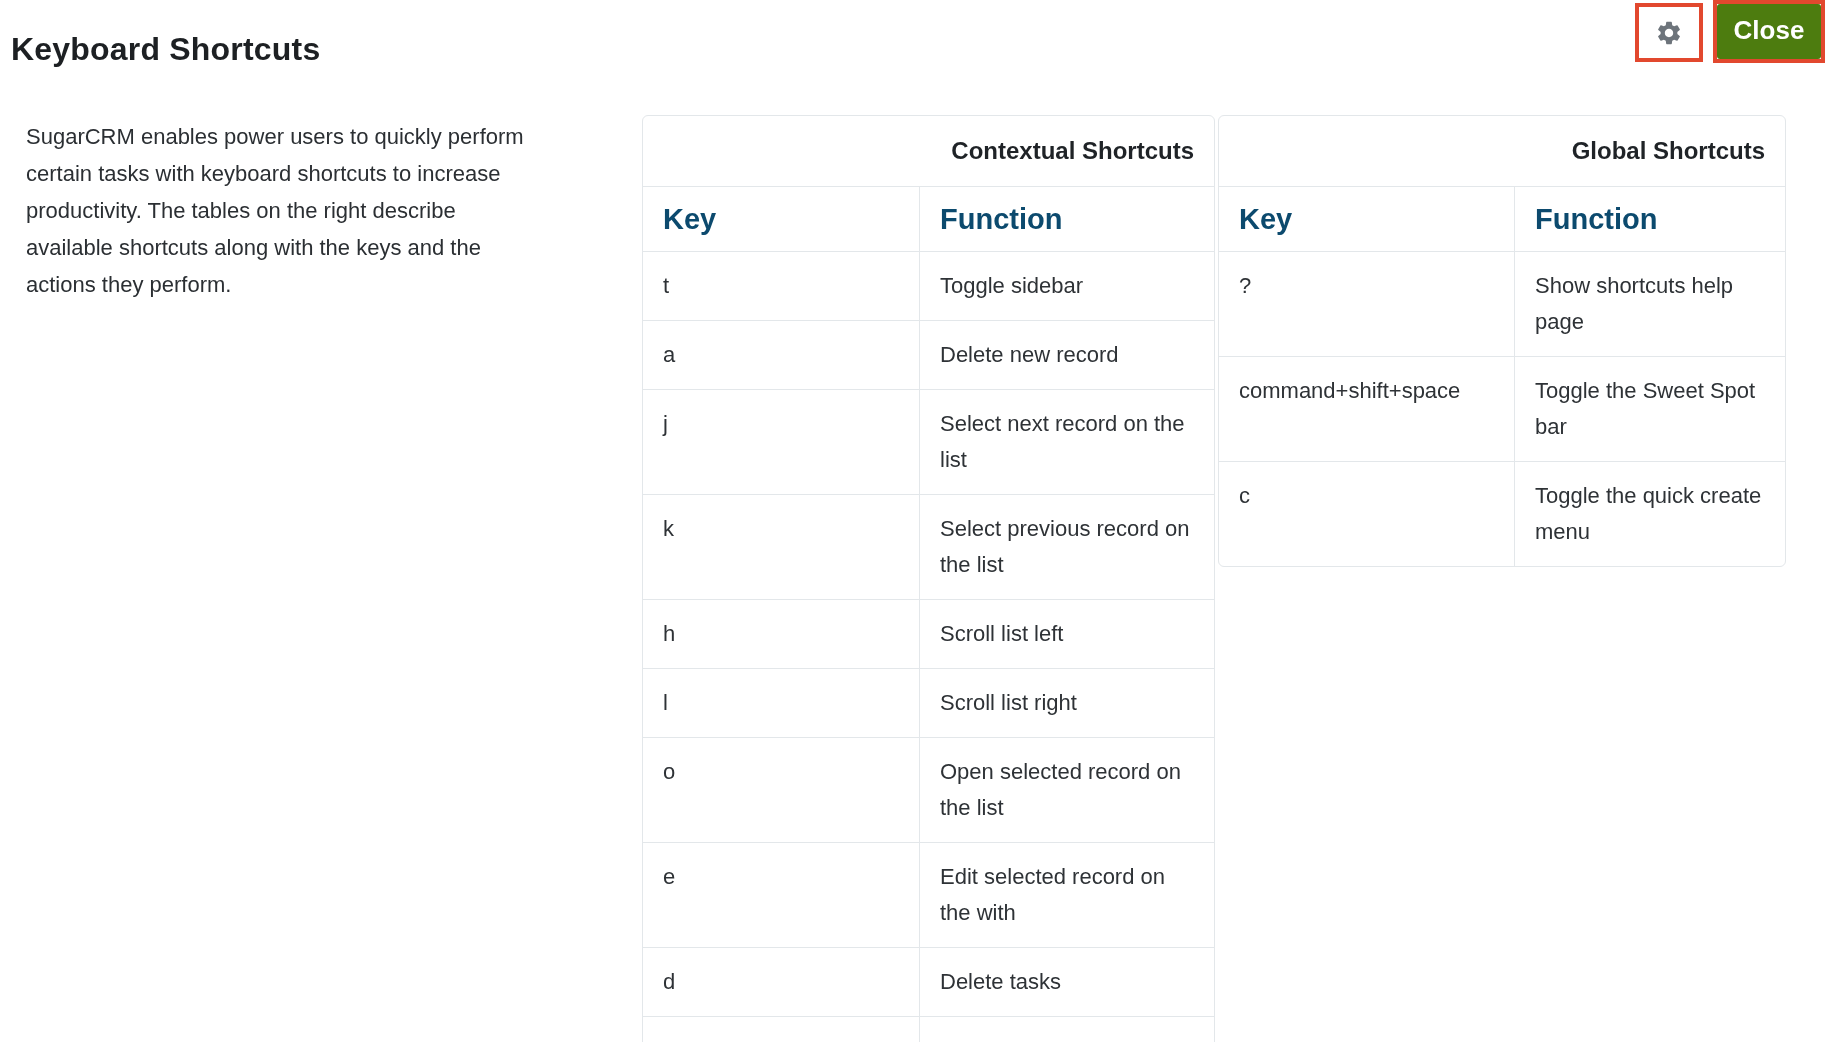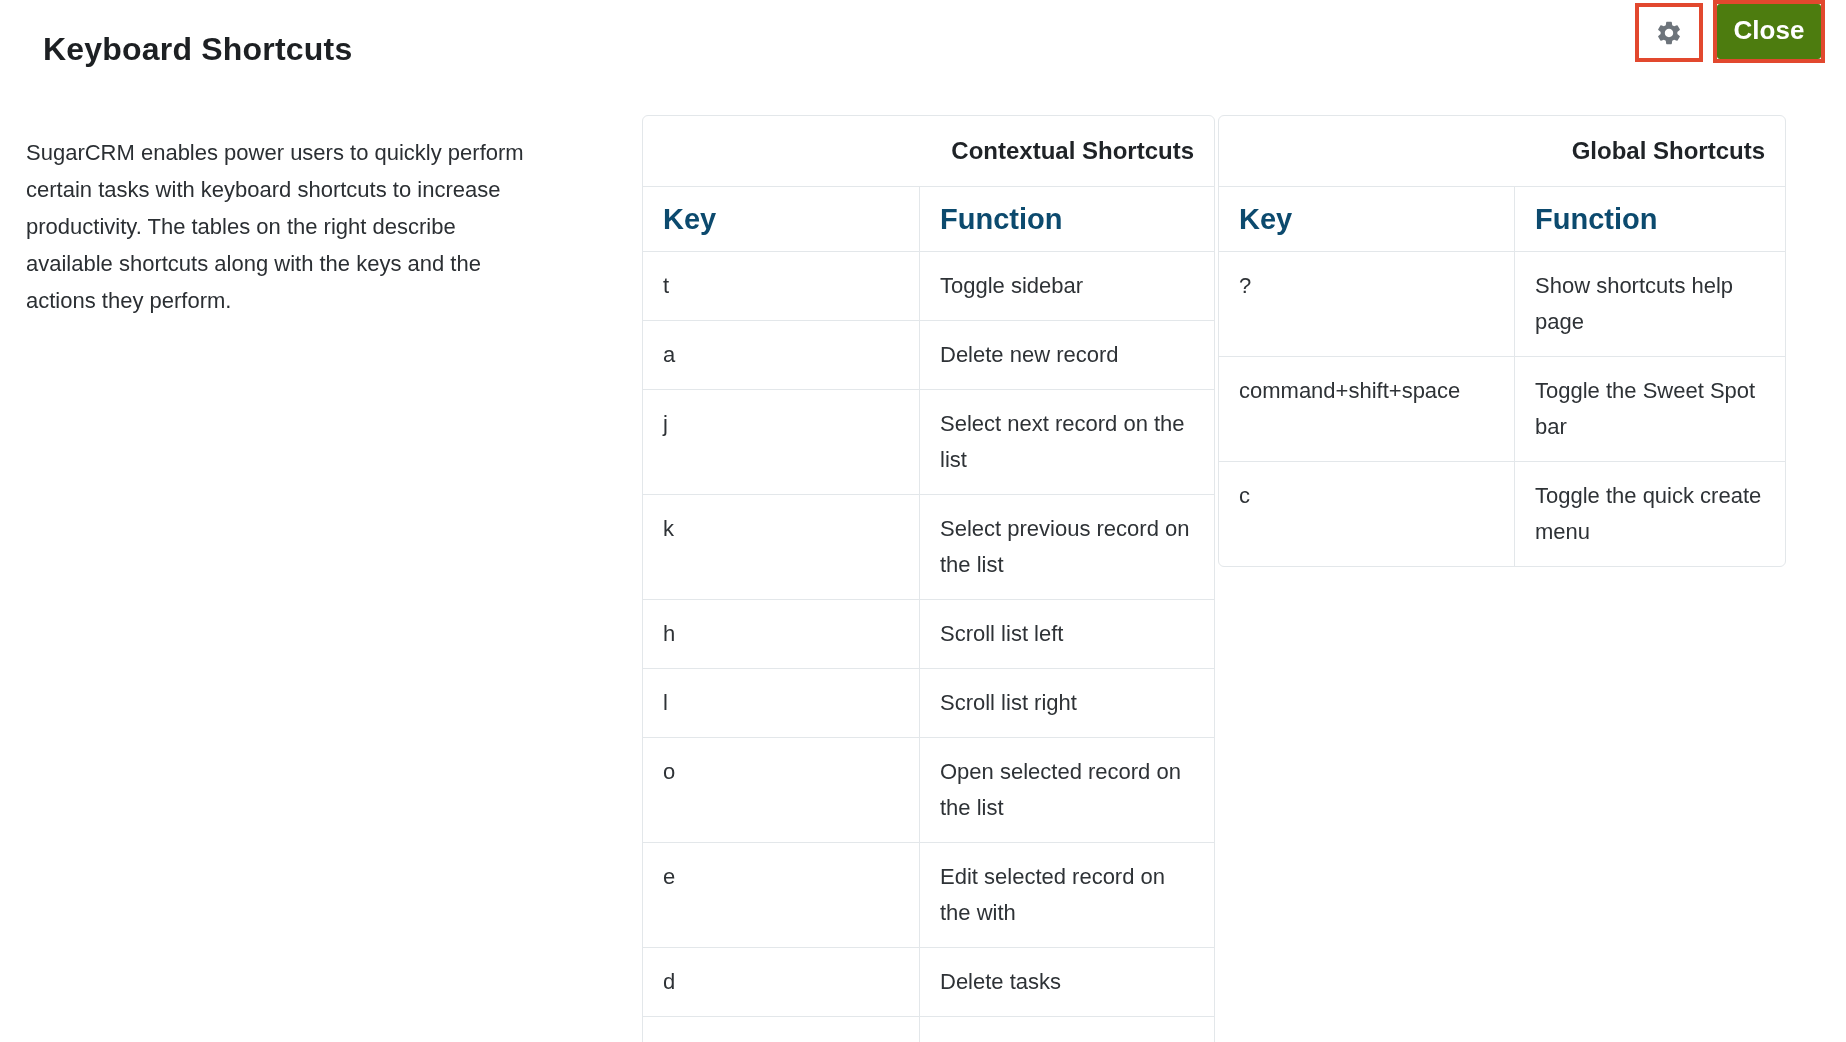--- a/index.html
+++ b/index.html
@@ -9,33 +9,33 @@
     width: 1846px;
     height: 1042px;
     background: #ffffff;
     overflow: hidden;
     font-family: "Liberation Sans", sans-serif;
     color: #26292d;
   }
 
   .page-title {
     position: absolute;
-    left: 43px;
+    left: 11px;
     top: 8px;
     font-size: 32px;
     line-height: 40px;
     font-weight: bold;
     color: #1d2023;
     letter-spacing: 0.2px;
   }
 
   .intro {
     position: absolute;
     left: 26px;
-    top: 112px;
+    top: 96px;
     width: 520px;
     font-size: 22px;
     line-height: 37px;
     color: #2b2f33;
   }
 
   
   .annot {
     position: absolute;
     border: 4px solid #e2482e;

